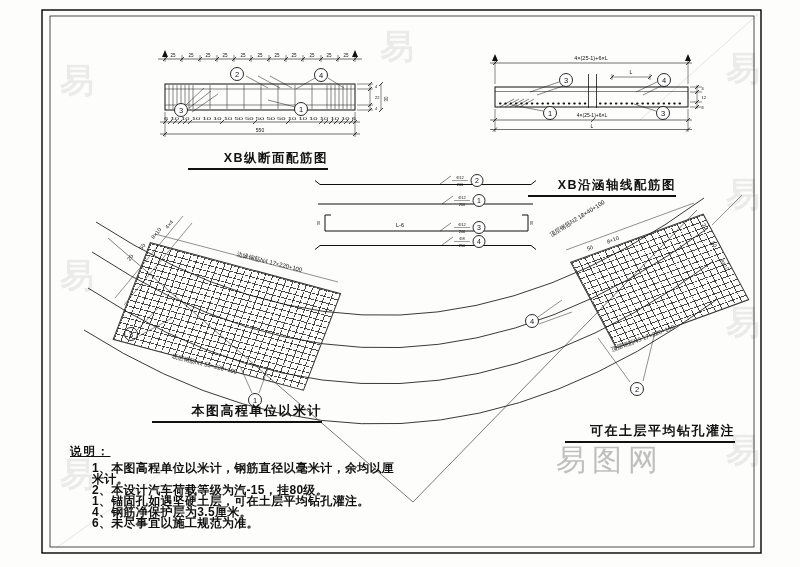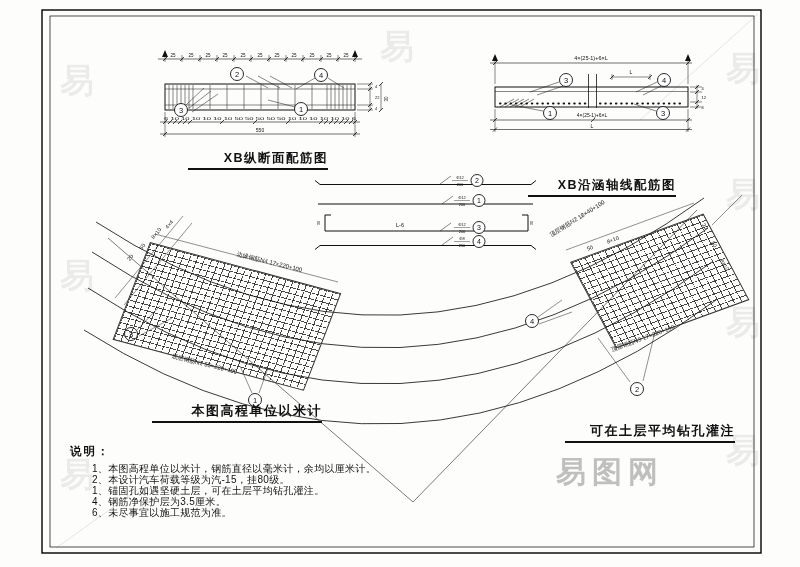--- a/index.html
+++ b/index.html
@@ -10,25 +10,25 @@
   .mesh{position:absolute;border:1.2px solid #333;transform-origin:0 0;
     background-image:
       repeating-linear-gradient(to right, rgba(25,25,25,.8) 0 0.8px, transparent 0.8px 7px),
       repeating-linear-gradient(to bottom, rgba(25,25,25,.8) 0 0.8px, transparent 0.8px 6px);}
   .dwg-title{position:absolute;font-weight:bold;font-size:12.5px;letter-spacing:1.5px;
     text-align:right;border-bottom:2px solid #111;padding-bottom:1px;white-space:nowrap;}
   .plan-title{font-size:13px;}
   .rlabel{position:absolute;font-size:6px;white-space:nowrap;transform-origin:0 0;color:#1a1a1a;}
   .tdim{position:absolute;font-size:5.5px;white-space:nowrap;transform-origin:0 0;color:#1a1a1a;}
   #notes{position:absolute;left:70px;top:444px;width:330px;}
-  #notes .hd{font-size:11.5px;font-weight:bold;letter-spacing:2px;}
+  #notes .hd{font-size:11.5px;font-weight:bold;letter-spacing:2px;text-decoration:underline;}
   #notes ol{list-style:none;margin:4px 0 0 22px;padding:0;}
-  #notes li{font-size:10px;line-height:11px;letter-spacing:.3px;}
+  #notes li{font-size:12px;line-height:11px;letter-spacing:.3px;font-weight:bold;}
   .wm{position:absolute;font-size:34px;color:rgba(0,0,0,.07);font-weight:bold;}
-  #brand{position:absolute;left:556px;top:452px;font-size:30px;font-weight:bold;
+  #brand{position:absolute;left:556px;top:440px;font-size:30px;font-weight:normal;
     letter-spacing:6px;color:rgba(90,90,90,.38);}
 </style>
 </head>
 <body>
 
 <div id="stage">
 
   <div class="wm" style="left:60px;top:58px">易</div>
   <div class="wm" style="left:60px;top:253px">易</div>
   <div class="wm" style="left:60px;top:452px">易</div>

